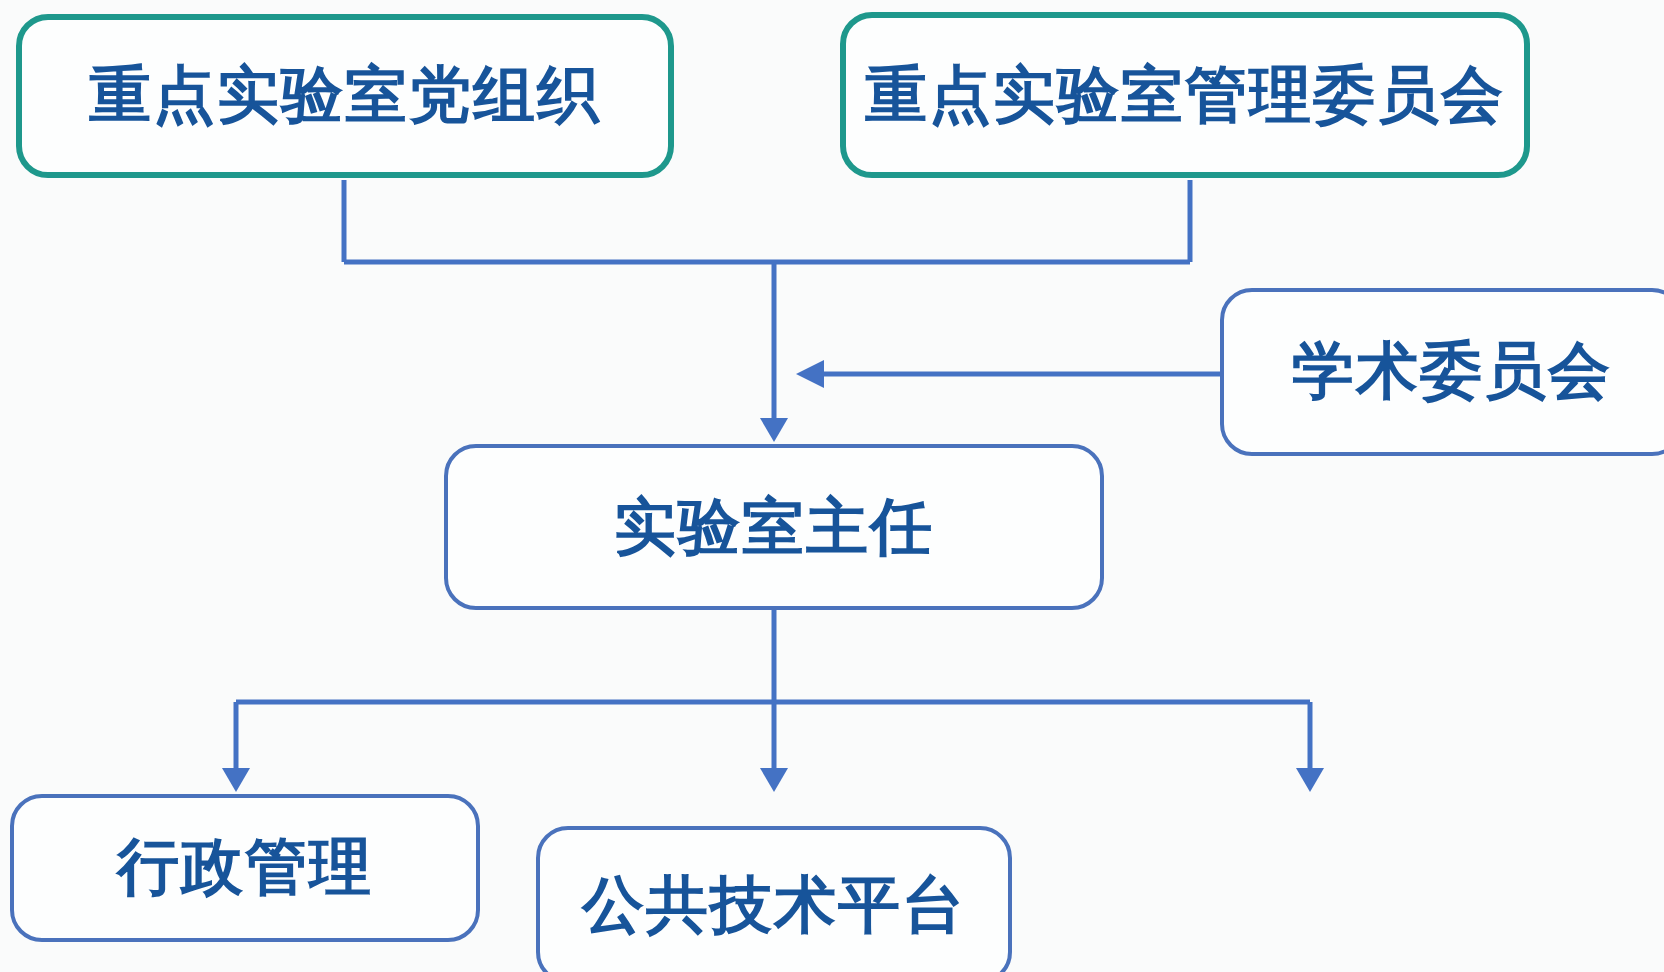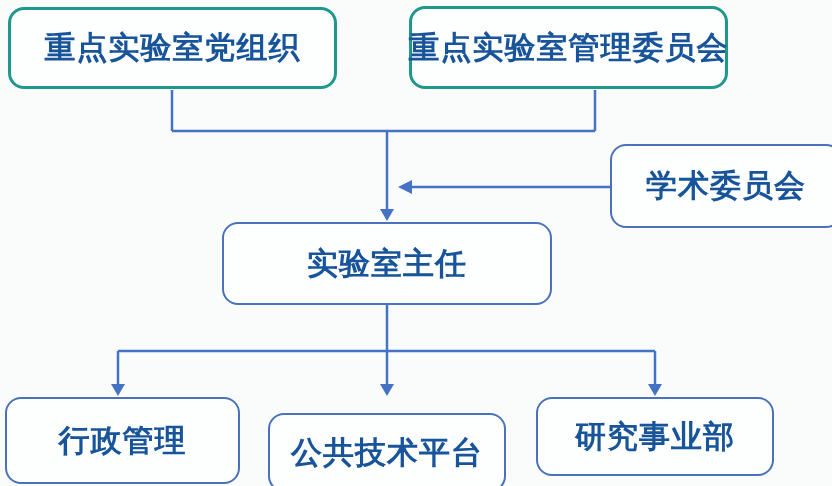--- a/index.html
+++ b/index.html
@@ -46,24 +46,24 @@
     font-weight: 700;
     font-size: 31px;
     letter-spacing: 1px;
     text-align: center;
     white-space: nowrap;
   }
   .node.teal { border: 3px solid var(--teal); }
   .node.blue { border: 2.5px solid var(--blue-border); }
 
   .node-party      { left: 8px;   top: 7px;   width: 329px; height: 82px; }
-  .node-management { left: 409px; top: 6px;   width: 319px; height: 83px; }
+  .node-management { left: 420px; top: 6px;   width: 345px; height: 83px; }
   .node-academic   { left: 610px; top: 144px; width: 232px; height: 84px; }
   .node-director   { left: 222px; top: 222px; width: 330px; height: 83px; }
-  .node-admin      { left: 5px;   top: 397px; width: 235px; height: 87px; }
+  .node-admin      { left: 5px;   top: 397px; width: 235px; height: 74px; }
   .node-platform   { left: 268px; top: 397px; width: 238px; height: 79px; margin-top: 16px; }
   .node-research   { left: 536px; top: 397px; width: 238px; height: 79px; }
 </style>
 </head>
 <body>
 
 <div class="canvas">
 
   <svg class="connector-svg" viewBox="0 0 832 486" aria-hidden="true">
 
@@ -108,17 +108,14 @@
   </div>
 
   <div class="node blue node-admin">
     <span>行政管理</span>
   </div>
 
   <div class="node blue node-platform">
     <span>公共技术平台</span>
   </div>
 
-  <div class="node blue node-research">
-    <span>研究事业部</span>
-  </div>
 
 </div>
 
 </body></html>

